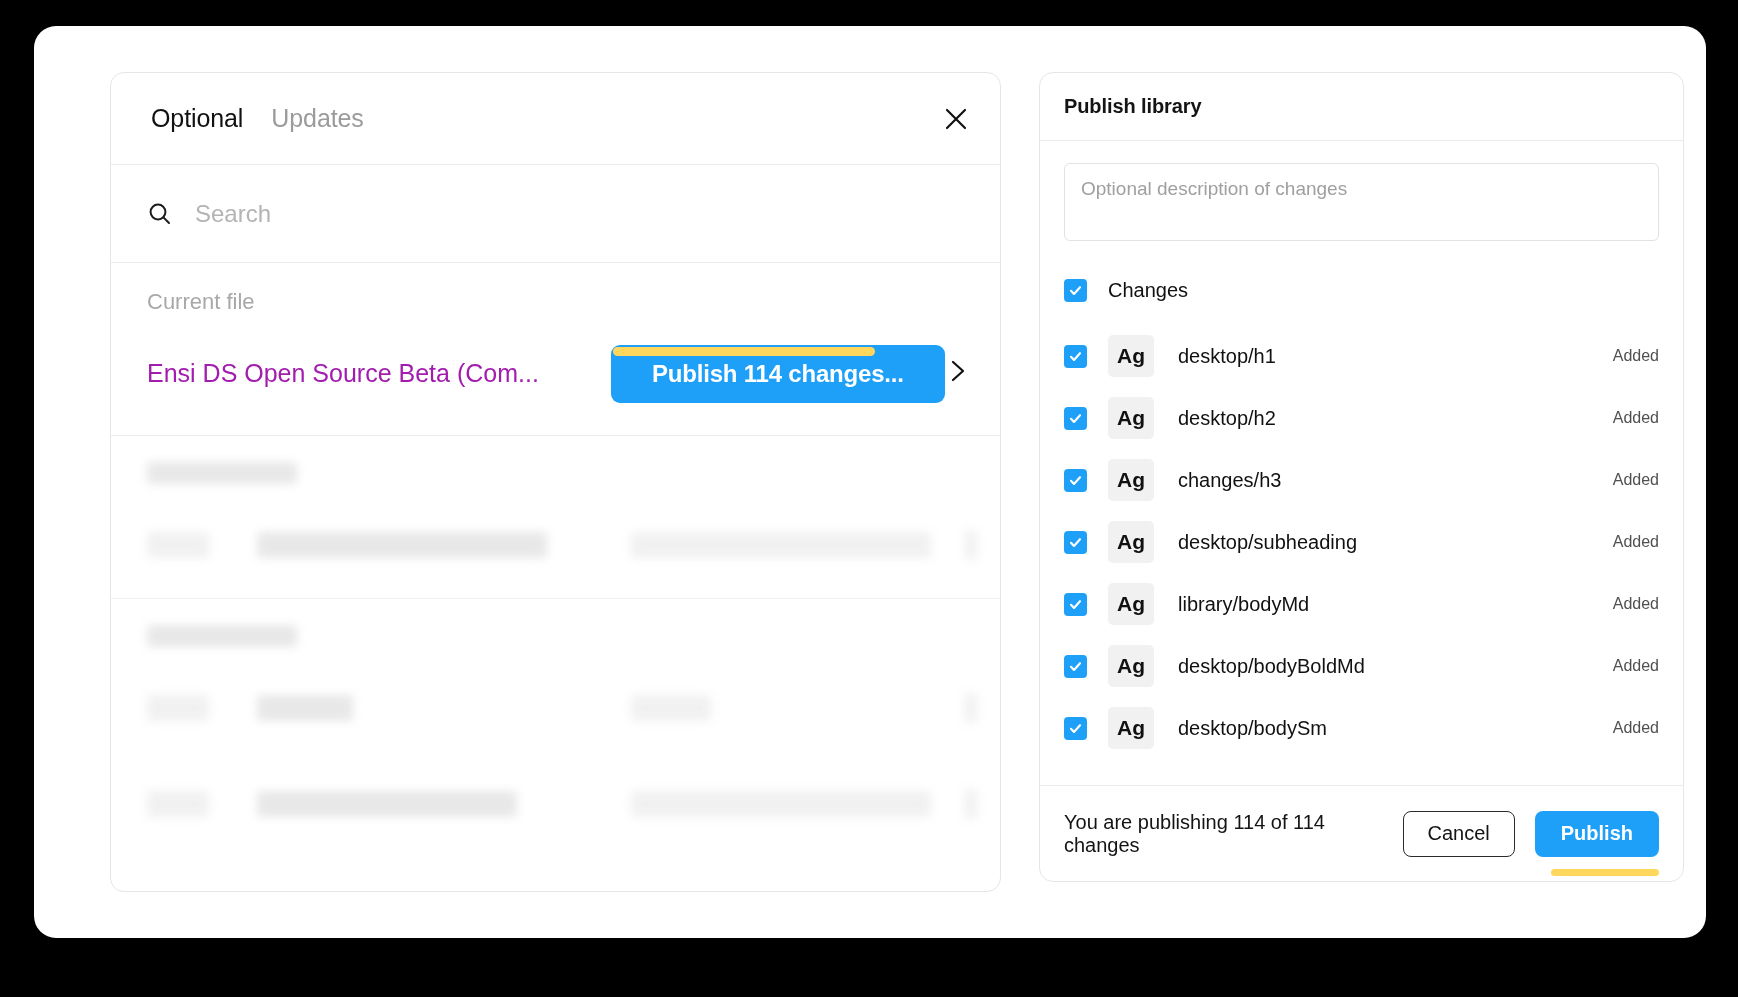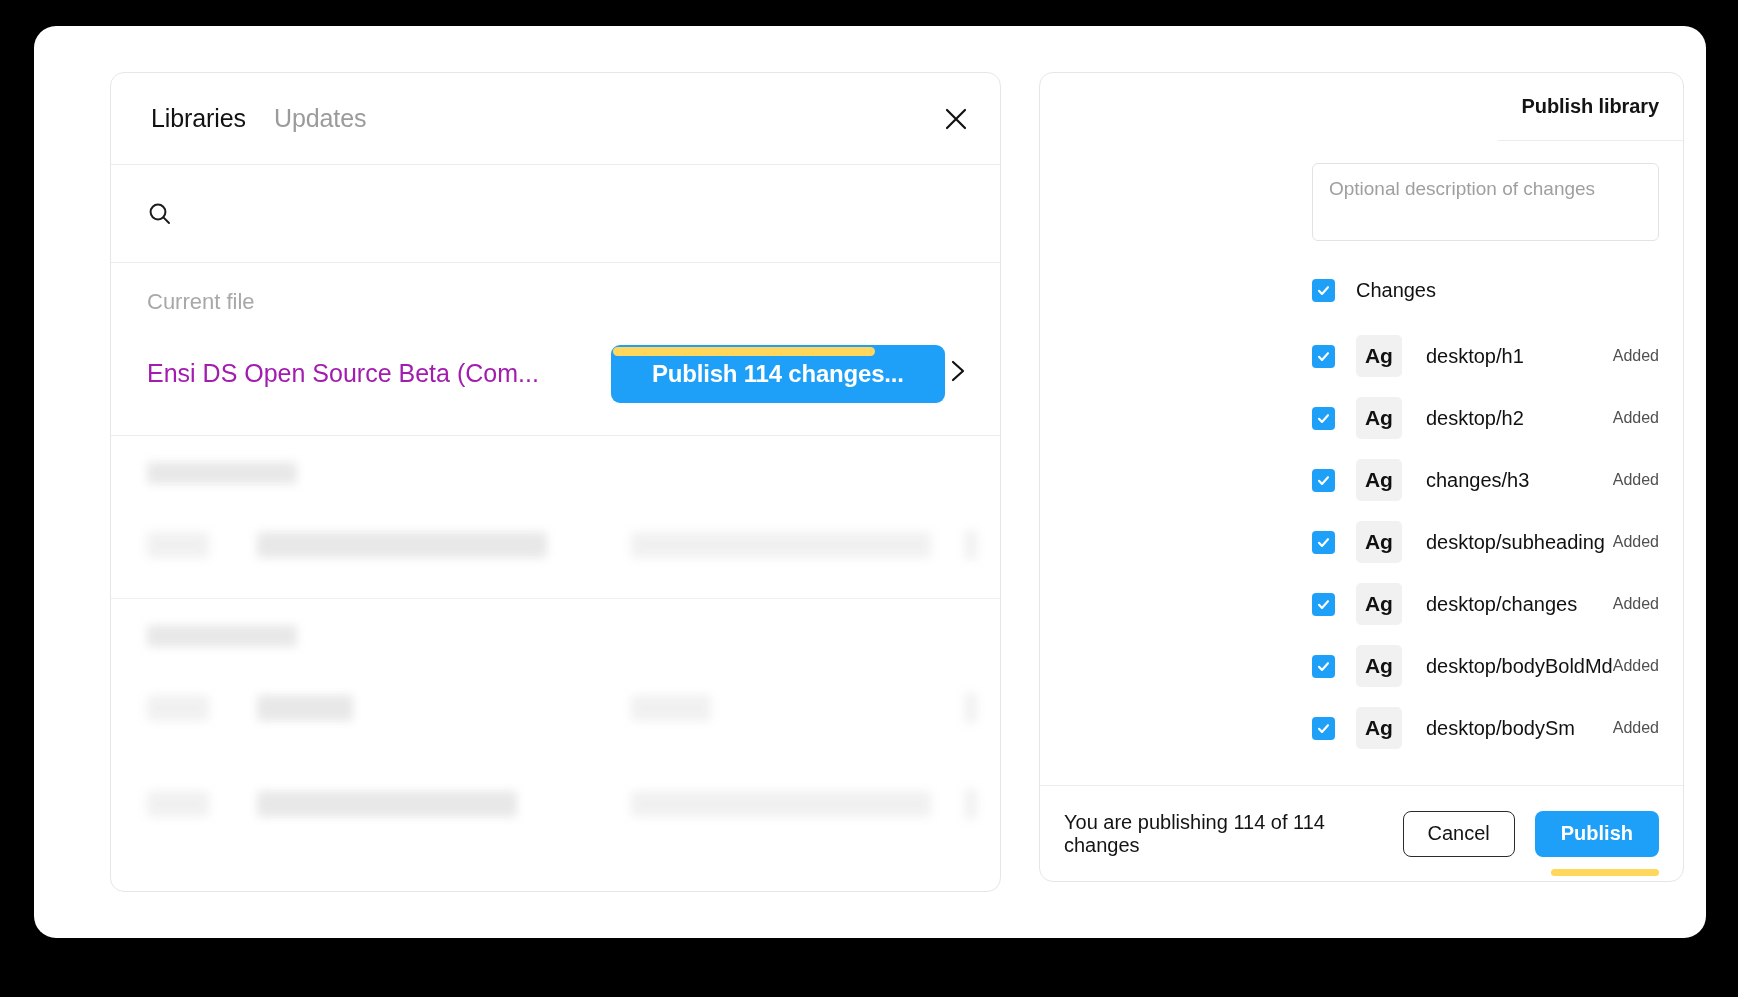--- a/index.html
+++ b/index.html
@@ -53,21 +53,20 @@
     height: 820px;
   }
 
   #publish-panel {
     left: 1005px;
     top: 46px;
     width: 645px;
     height: 810px;
     display: flex;
     flex-direction: column;
-    align-items: flex-end;
   }
 
   
   #tabs-header {
     position: relative;
     height: 92px;
     border-bottom: 1px solid #ececec;
     display: flex;
     align-items: center;
     padding: 0 26px 0 26px;
@@ -376,39 +375,40 @@
 </head>
 <body>
 
 <div id="screen">
   <div id="window-frame">
     <div id="panels">
 
       <div class="panel" id="libraries-panel">
 
         <div id="tabs-header">
-          <div class="tab active">Libraries</div>
+          <div class="tab active">Optional</div>
           <div class="tab inactive">Updates</div>
 
           <div id="close-button">
             <span>
               <svg width="26" height="26" viewBox="0 0 26 26">
                 <path d="M4 4 L22 22 M22 4 L4 22" stroke="#111111" stroke-width="2.2" fill="none" stroke-linecap="round"></path>
               </svg>
             </span>
           </div>
         </div>
 
         <div id="search-row">
           <span id="search-icon">
             <svg width="26" height="26" viewBox="0 0 26 26">
               <circle cx="11" cy="11" r="7.4" stroke="#1c1c1c" stroke-width="2" fill="none"></circle>
               <path d="M16.4 16.4 L22 22" stroke="#1c1c1c" stroke-width="2" stroke-linecap="round"></path>
             </svg>
           </span>
+          <input id="search-input" type="text" placeholder="Search" style="">
         </div>
 
         <div id="current-file-section">
           <div id="current-file-label">Current file</div>
 
           <div id="current-file-row">
             <div id="current-file-name">Ensi DS Open Source Beta (Com...</div>
 
             <button id="publish-changes-button">Publish 114 changes...</button>
 
@@ -517,21 +517,21 @@
               <span class="change-status">Added</span>
             </div>
 
             <div class="change-row">
               <span class="checkbox">
                 <svg width="15" height="15" viewBox="0 0 15 15">
                   <path d="M3 7.8 L6 11 L12 4.2" stroke="#ffffff" stroke-width="2.1" fill="none" stroke-linecap="round" stroke-linejoin="round"></path>
                 </svg>
               </span>
               <span class="type-swatch">Ag</span>
-              <span class="change-name">desktop/changes</span>
+              <span class="change-name">library/bodyMd</span>
               <span class="change-status">Added</span>
             </div>
 
             <div class="change-row">
               <span class="checkbox">
                 <svg width="15" height="15" viewBox="0 0 15 15">
                   <path d="M3 7.8 L6 11 L12 4.2" stroke="#ffffff" stroke-width="2.1" fill="none" stroke-linecap="round" stroke-linejoin="round"></path>
                 </svg>
               </span>
               <span class="type-swatch">Ag</span>

